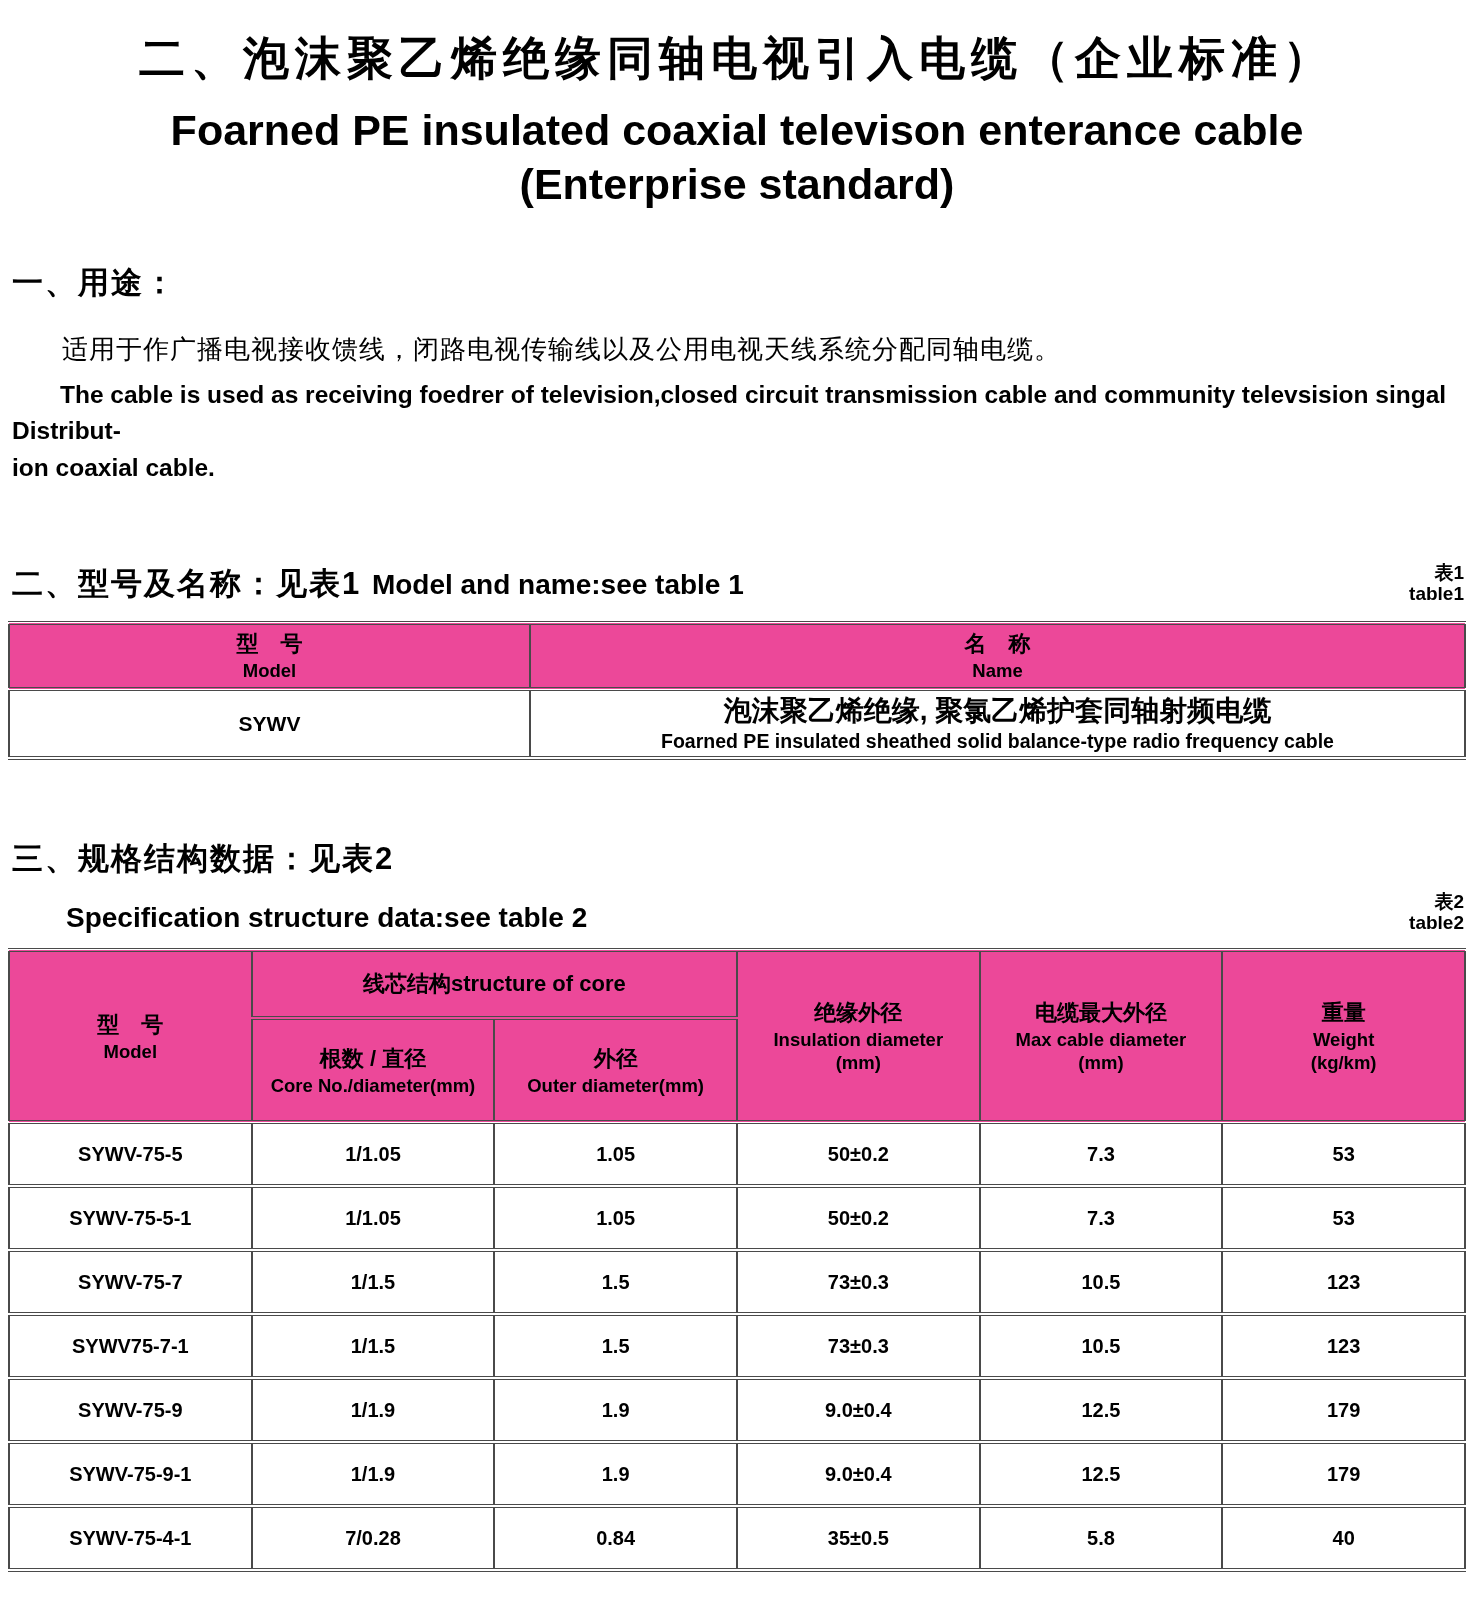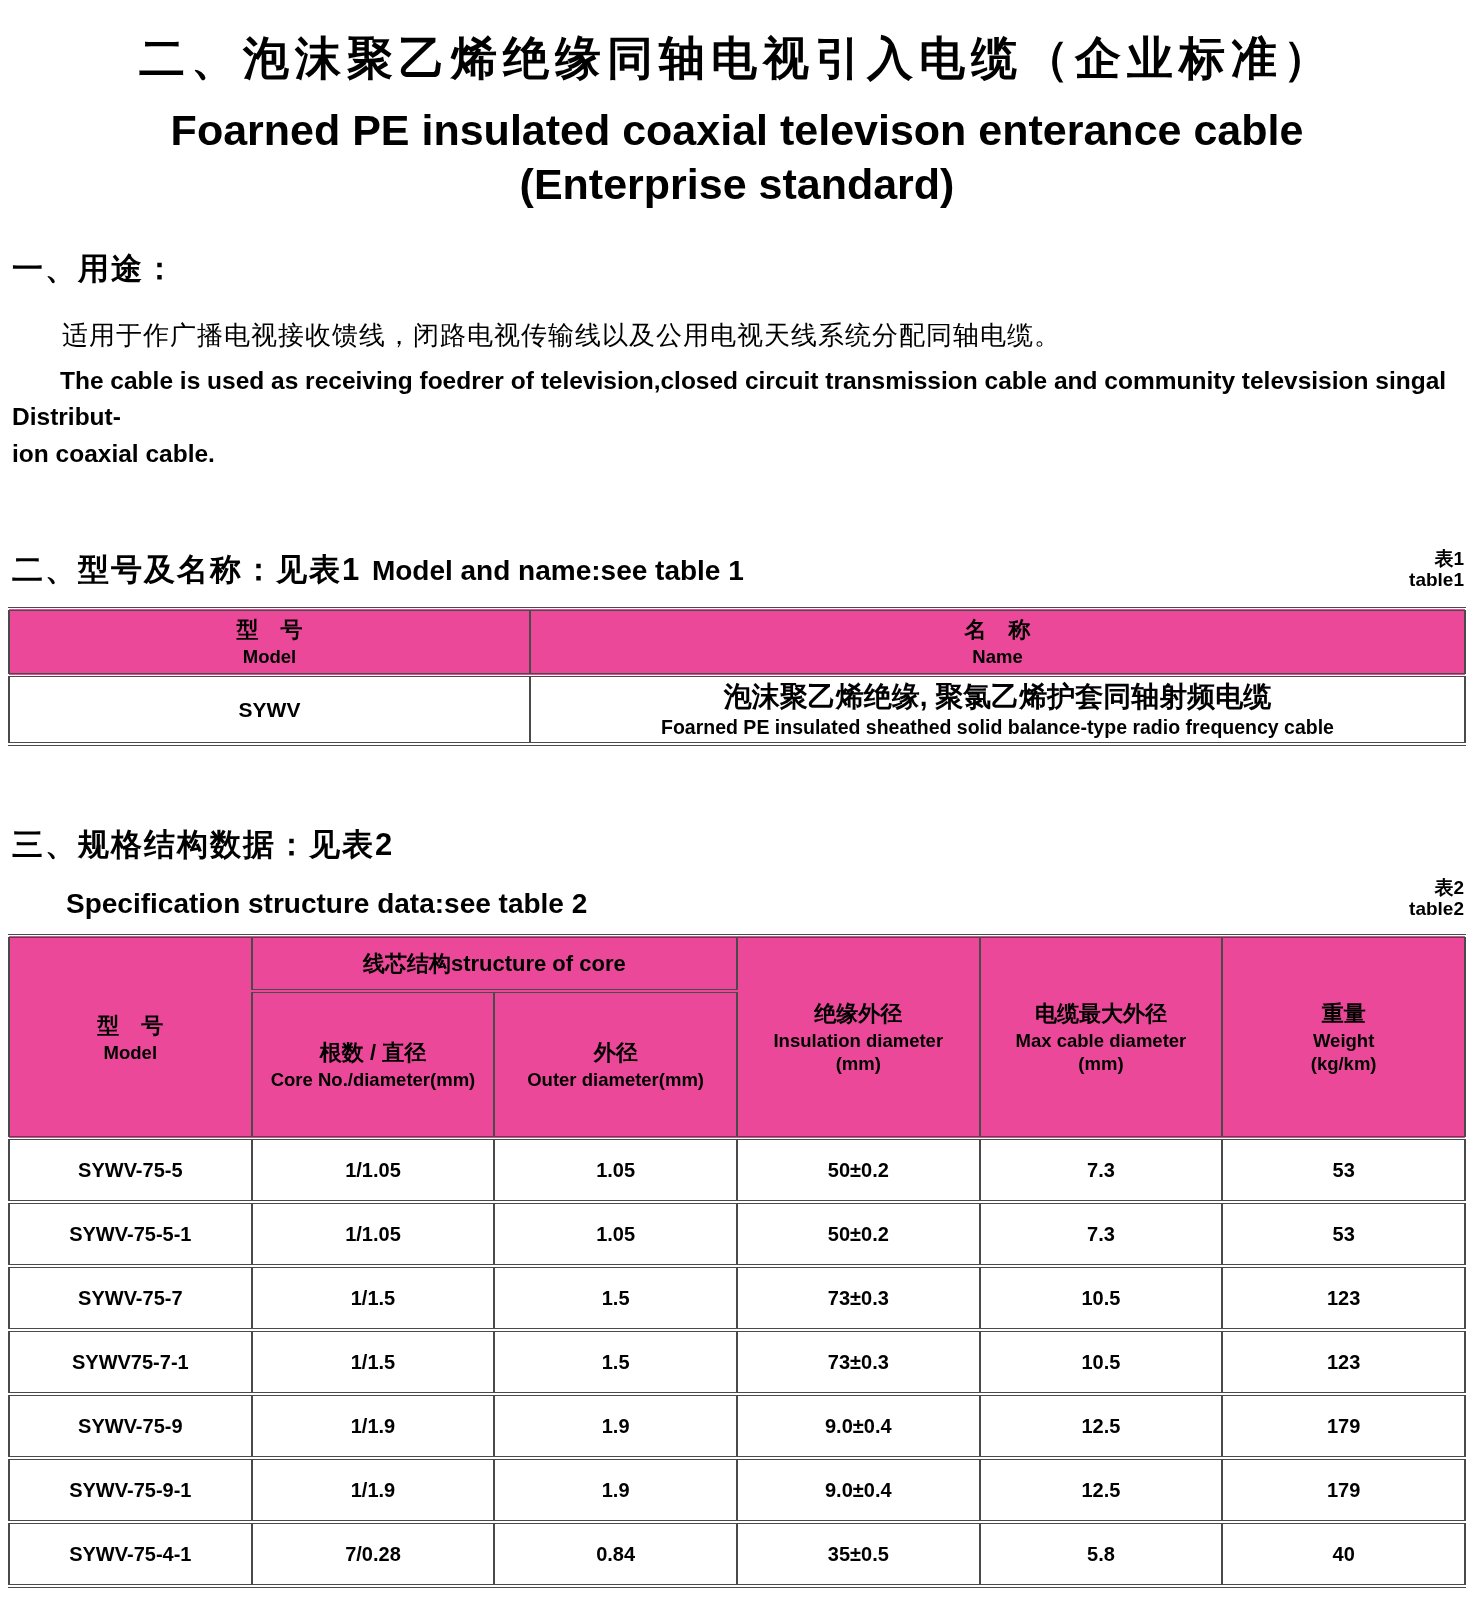--- a/index.html
+++ b/index.html
@@ -10,21 +10,21 @@
   
   .title-zh { text-align:center; font-size:46px; font-weight:700;
               letter-spacing:6px; margin-top:8px; }
   .title-en { text-align:center; font-size:43px; font-weight:700;
               line-height:1.25; margin-top:14px; }
 
   
   .sec-heading { font-size:31px; font-weight:700; padding-left:4px;
                  letter-spacing:2px; }
   .sec-heading .en-part { font-size:28px; letter-spacing:0; }
-  .usage-heading { margin-top:36px; }
+  .usage-heading { margin-top:50px; }
   .body-zh { font-size:26px; margin-top:28px; padding-left:4px;
              text-indent:50px; letter-spacing:1px; }
   .body-en { font-size:24.5px; font-weight:700; line-height:1.5;
              padding-left:4px; margin-top:10px; }
   .body-en .line1 { text-indent:48px; }
 
   .heading-row { display:flex; justify-content:space-between;
                  align-items:flex-end; }
   .sec2-row { margin-top:76px; }
   .table-label { text-align:right; font-size:19px; font-weight:700;
@@ -51,22 +51,22 @@
   .t1 { margin-top:16px; }
   .t1 th { height:66px; }
   .t1 td { height:60px; }
   .t1 .model-col { width:521px; }
   .t1-model { font-size:21px; font-weight:700; }
   .t1-name-zh { font-size:28px; font-weight:700; line-height:1.3; }
   .t1-name-en { font-size:19.5px; font-weight:700; line-height:1.3; }
 
   
   .t2 { margin-top:14px; }
-  .t2 .group-row th { height:55px; }
-  .t2 .sub-row th { height:147px; }
+  .t2 .group-row th { height:68px; }
+  .t2 .sub-row th { height:104px; }
   .t2 td { height:64px; font-size:20px; font-weight:700;border-radius:11px; }
 </style>
 </head>
 <body>
 
 <div class="page">
 
   <div class="title-zh">二、泡沫聚乙烯绝缘同轴电视引入电缆（企业标准）</div>
   <div class="title-en">
     <div>Foarned PE insulated coaxial televison enterance cable</div>

